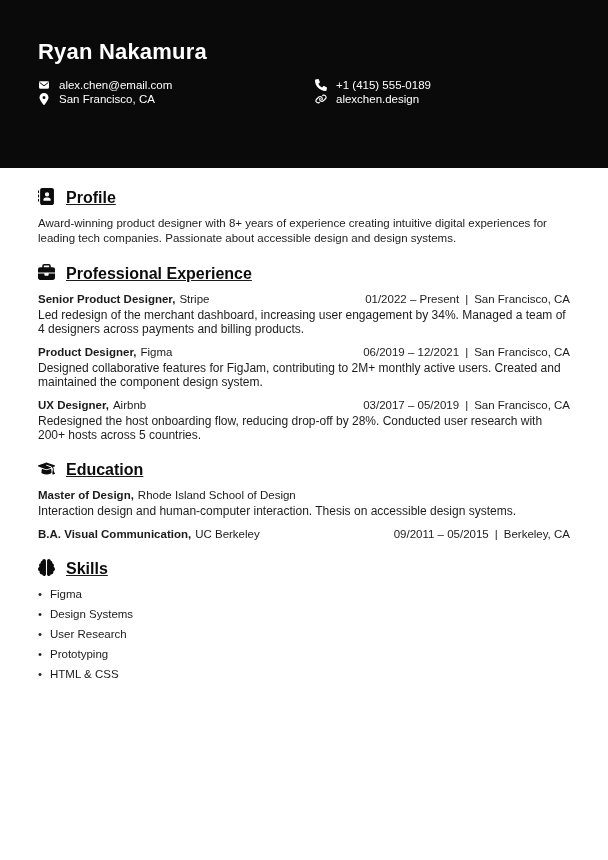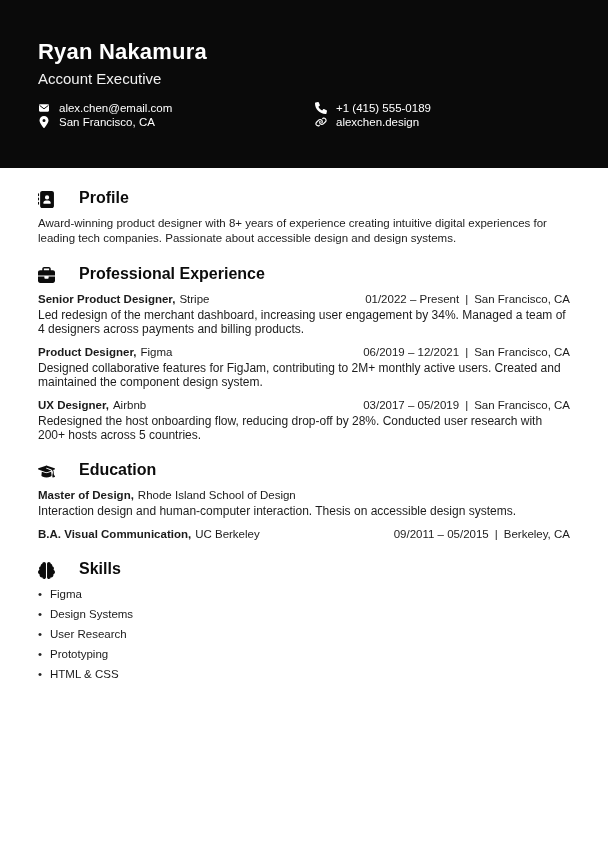--- a/index.html
+++ b/index.html
@@ -19,21 +19,21 @@
   .contacts {
     margin-top:14px; display:grid; grid-template-columns:277px 1fr;
     row-gap:0; font-size:11.5px;
   }
   .contact { display:flex; align-items:center; gap:9px; line-height:14px; }
   .contact svg { width:12px; height:12px; flex:none; display:block; }
 
   
   .body { padding:20px 38px 0 38px; }
   .section { margin-bottom:18px; }
-  .sec-head { display:flex; align-items:flex-end; gap:24px; margin-bottom:8px; }
+  .sec-head { display:flex; align-items:flex-start; gap:11px; margin-bottom:8px;text-decoration:underline; }
   .sec-head svg { width:17px; height:17px; flex:none; display:block; color:#0c0c0c; }
   .sec-title { font-size:16px; font-weight:700; color:#0c0c0c; line-height:20px; }
 
   .paragraph { font-size:11.5px; line-height:15px; color:#1c1c1c; }
 
   .entry { margin-bottom:9px; }
   .entry-row { display:flex; justify-content:space-between; align-items:flex-end; line-height:14px; }
   .entry-left { font-size:11.5px; }
   .entry-left .t { font-weight:700; margin-right:4px; }
   .entry-meta { font-size:11.5px; white-space:nowrap; color:#1c1c1c; }
@@ -45,21 +45,20 @@
   ul.plain li::before { content:"\2022"; margin-right:8px; color:#222; }
   .lang-grid { display:grid; grid-template-columns:277px 1fr; }
 </style>
 </head>
 <body>
 
 <div class="page">
 
   <div class="header">
     <div class="name">Ryan Nakamura</div>
-    <div class="role">Account Executive</div>
 
     <div class="contacts">
       <div class="contact">
         <span>
           <svg viewBox="0 0 18 18">
               <rect x="1.5" y="3.5" width="15" height="11" rx="1.6" fill="currentColor"></rect>
               <path d="M2.5 5.2l6.5 5 6.5-5" fill="none" stroke="#0a0a0a" stroke-width="1.5"></path>
             </svg>
         </span>
         <span>alex.chen@email.com</span>

